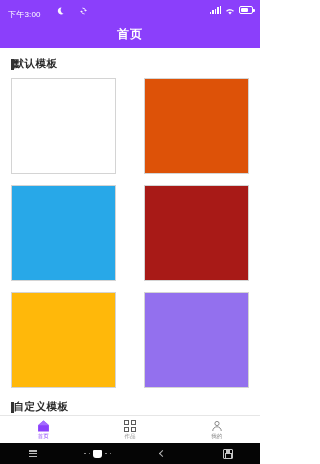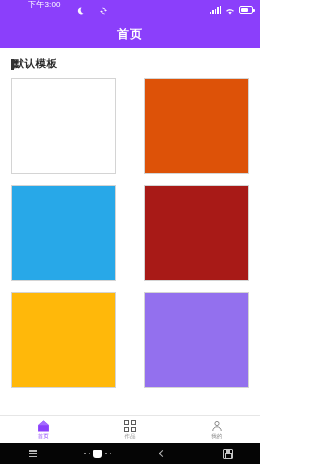--- a/index.html
+++ b/index.html
@@ -10,21 +10,21 @@
     overflow:hidden;
     position:relative;
   }
 
   
   .statusbar{
     height:20px; background:#8B3FFB; color:#ffffff;
     display:flex; align-items:center; justify-content:space-between;
     padding:0 7px 0 8px;
   }
-  .sb-left{ display:flex; align-items:flex-start; gap:15px;margin-left:20px; }
+  .sb-left{ display:flex; align-items:flex-end; gap:15px; }
   .sb-time{ font-size:8px; letter-spacing:.2px; line-height:1; }
   .sb-right{ display:flex; align-items:center; gap:4px; }
   .ic{ display:inline-block; opacity:.95; }
 
   .signal{ display:flex; align-items:flex-end; gap:1px; height:8px; }
   .signal i{ width:1.5px; background:#fff; display:block; }
   .signal i:nth-child(1){ height:2.5px; }
   .signal i:nth-child(2){ height:4px; }
   .signal i:nth-child(3){ height:5.5px; }
   .signal i:nth-child(4){ height:7px; }
@@ -173,20 +173,24 @@
 
   <div class="grid">
     <div class="tpl-card" style="background:#ffffff"></div>
     <div class="tpl-card" style="background:#DD5208"></div>
     <div class="tpl-card" style="background:#28A8E8"></div>
     <div class="tpl-card" style="background:#A81A17"></div>
     <div class="tpl-card" style="background:#FFB80A"></div>
     <div class="tpl-card" style="background:#9370EE"></div>
   </div>
 
+  <div class="section-head" style="padding-top:12px;">
+    <span class="section-bar"></span>
+    <span class="section-title">自定义模板</span>
+  </div>
 
 </div>
 
 <div class="tabbar">
 
   <div class="tab active">
     <span class="tab-icon">
       <svg width="13" height="12" viewBox="0 0 24 22">
         <path d="M12 1 2 9.5V21h20V9.5L12 1z" fill="#8B3FFB"></path>
         <path d="M12 1 2 9.5h20L12 1z" fill="#A46BFF"></path>

